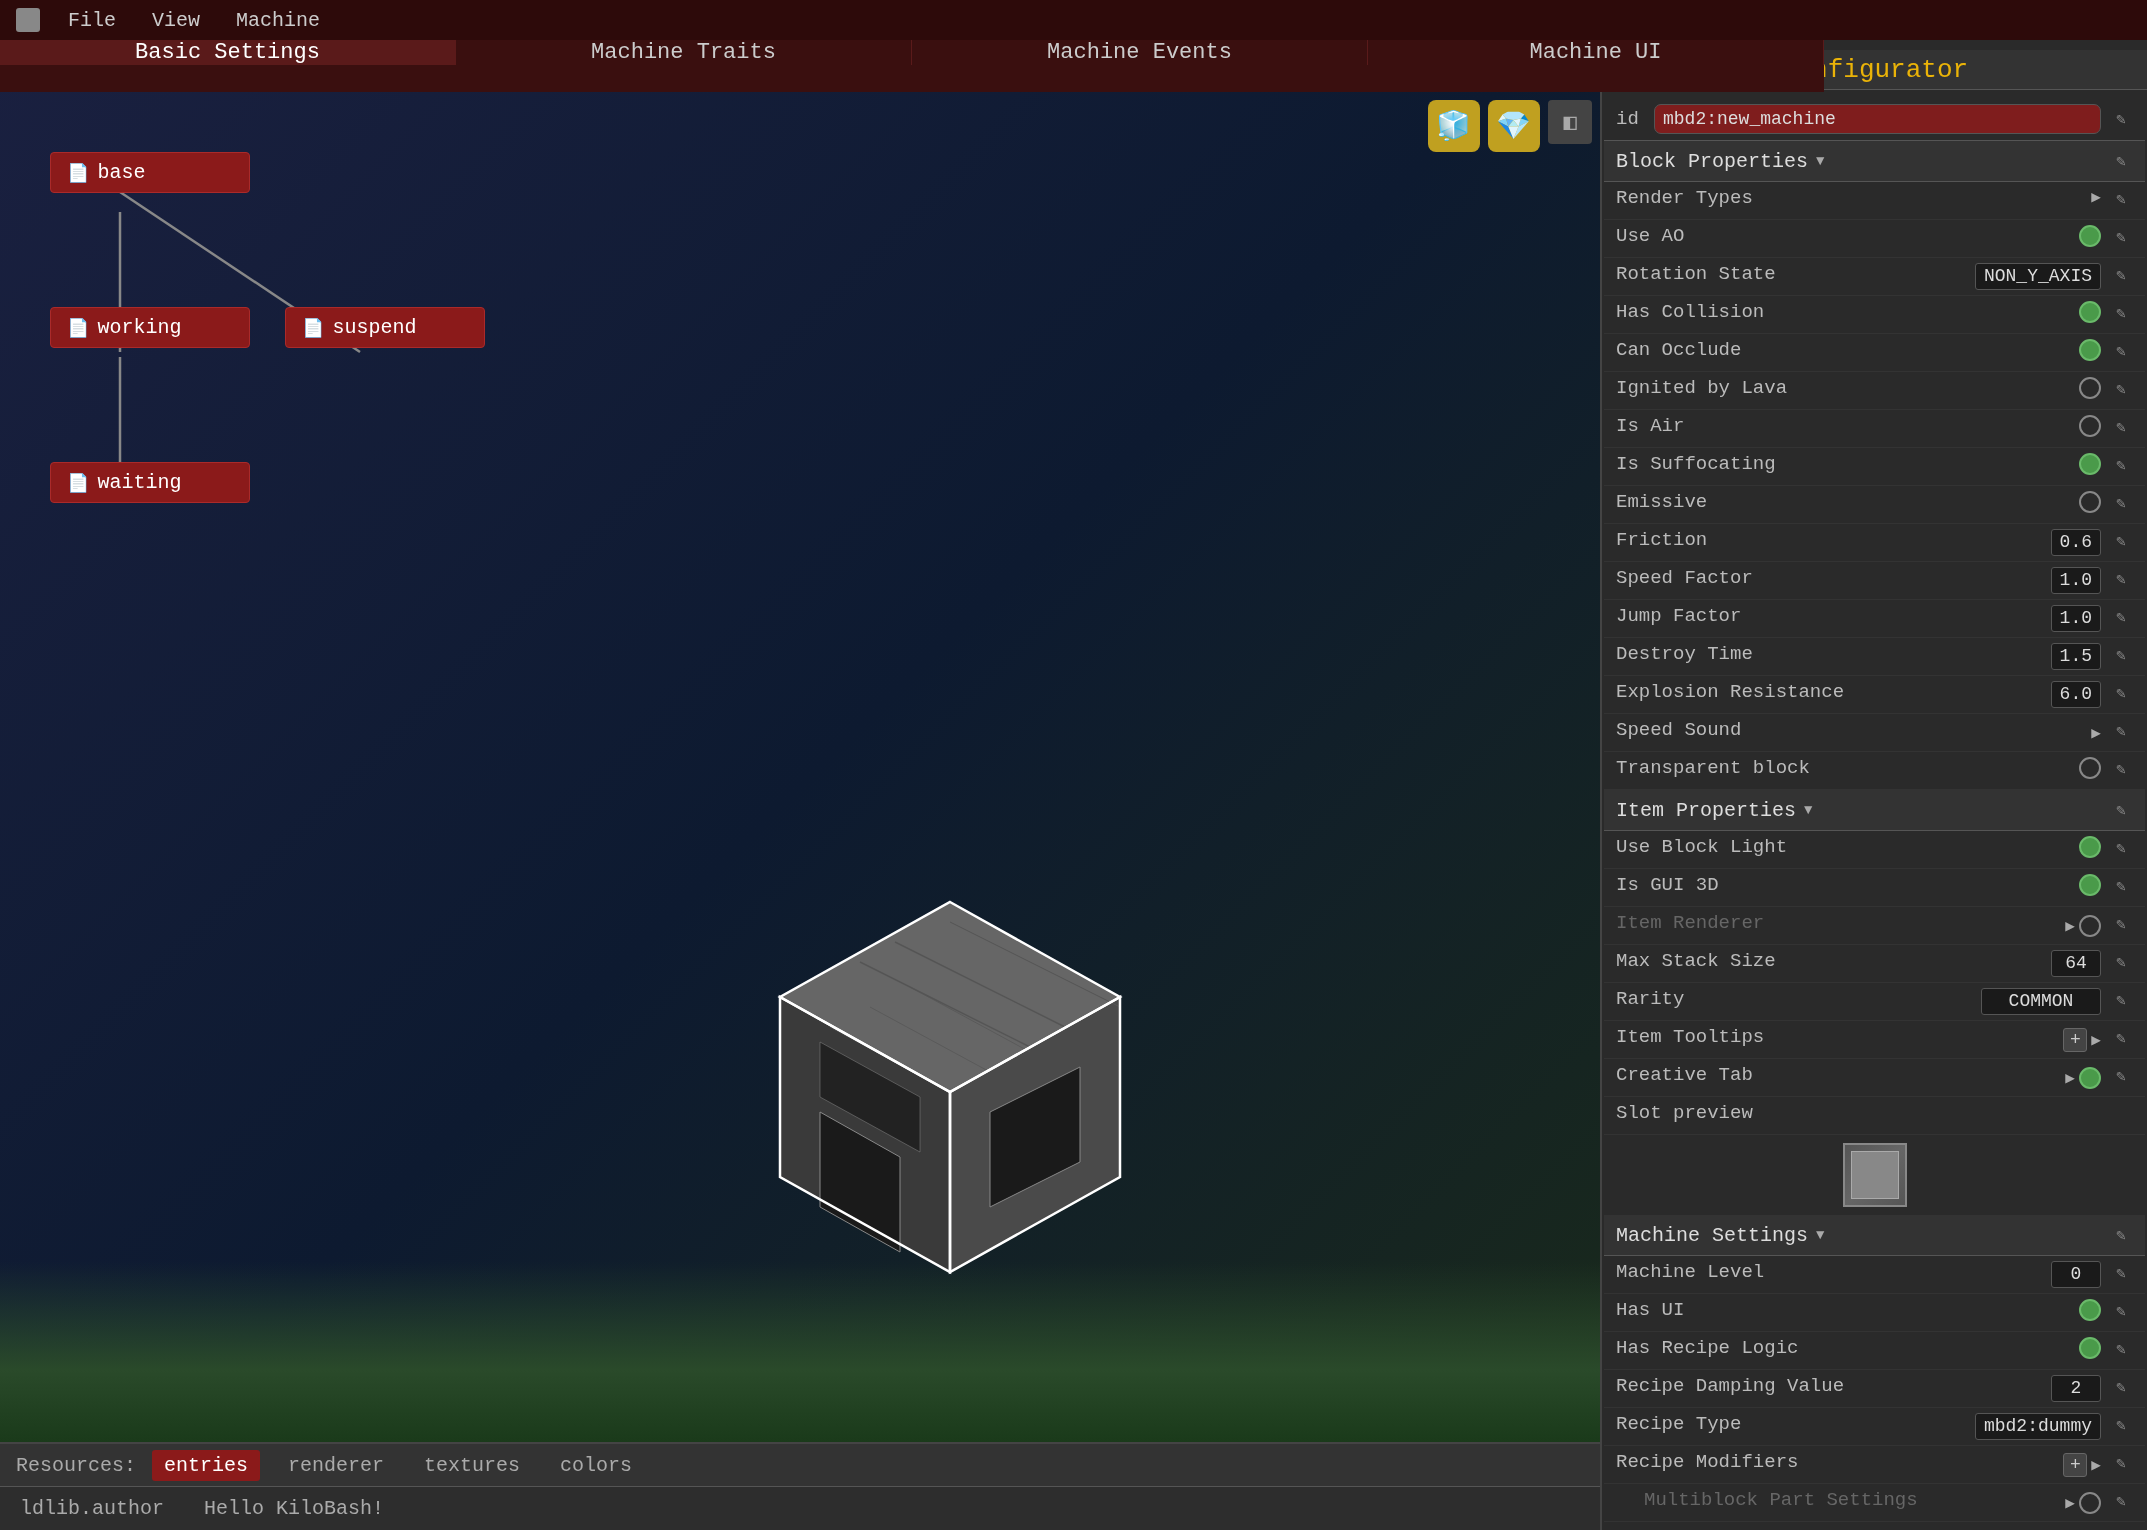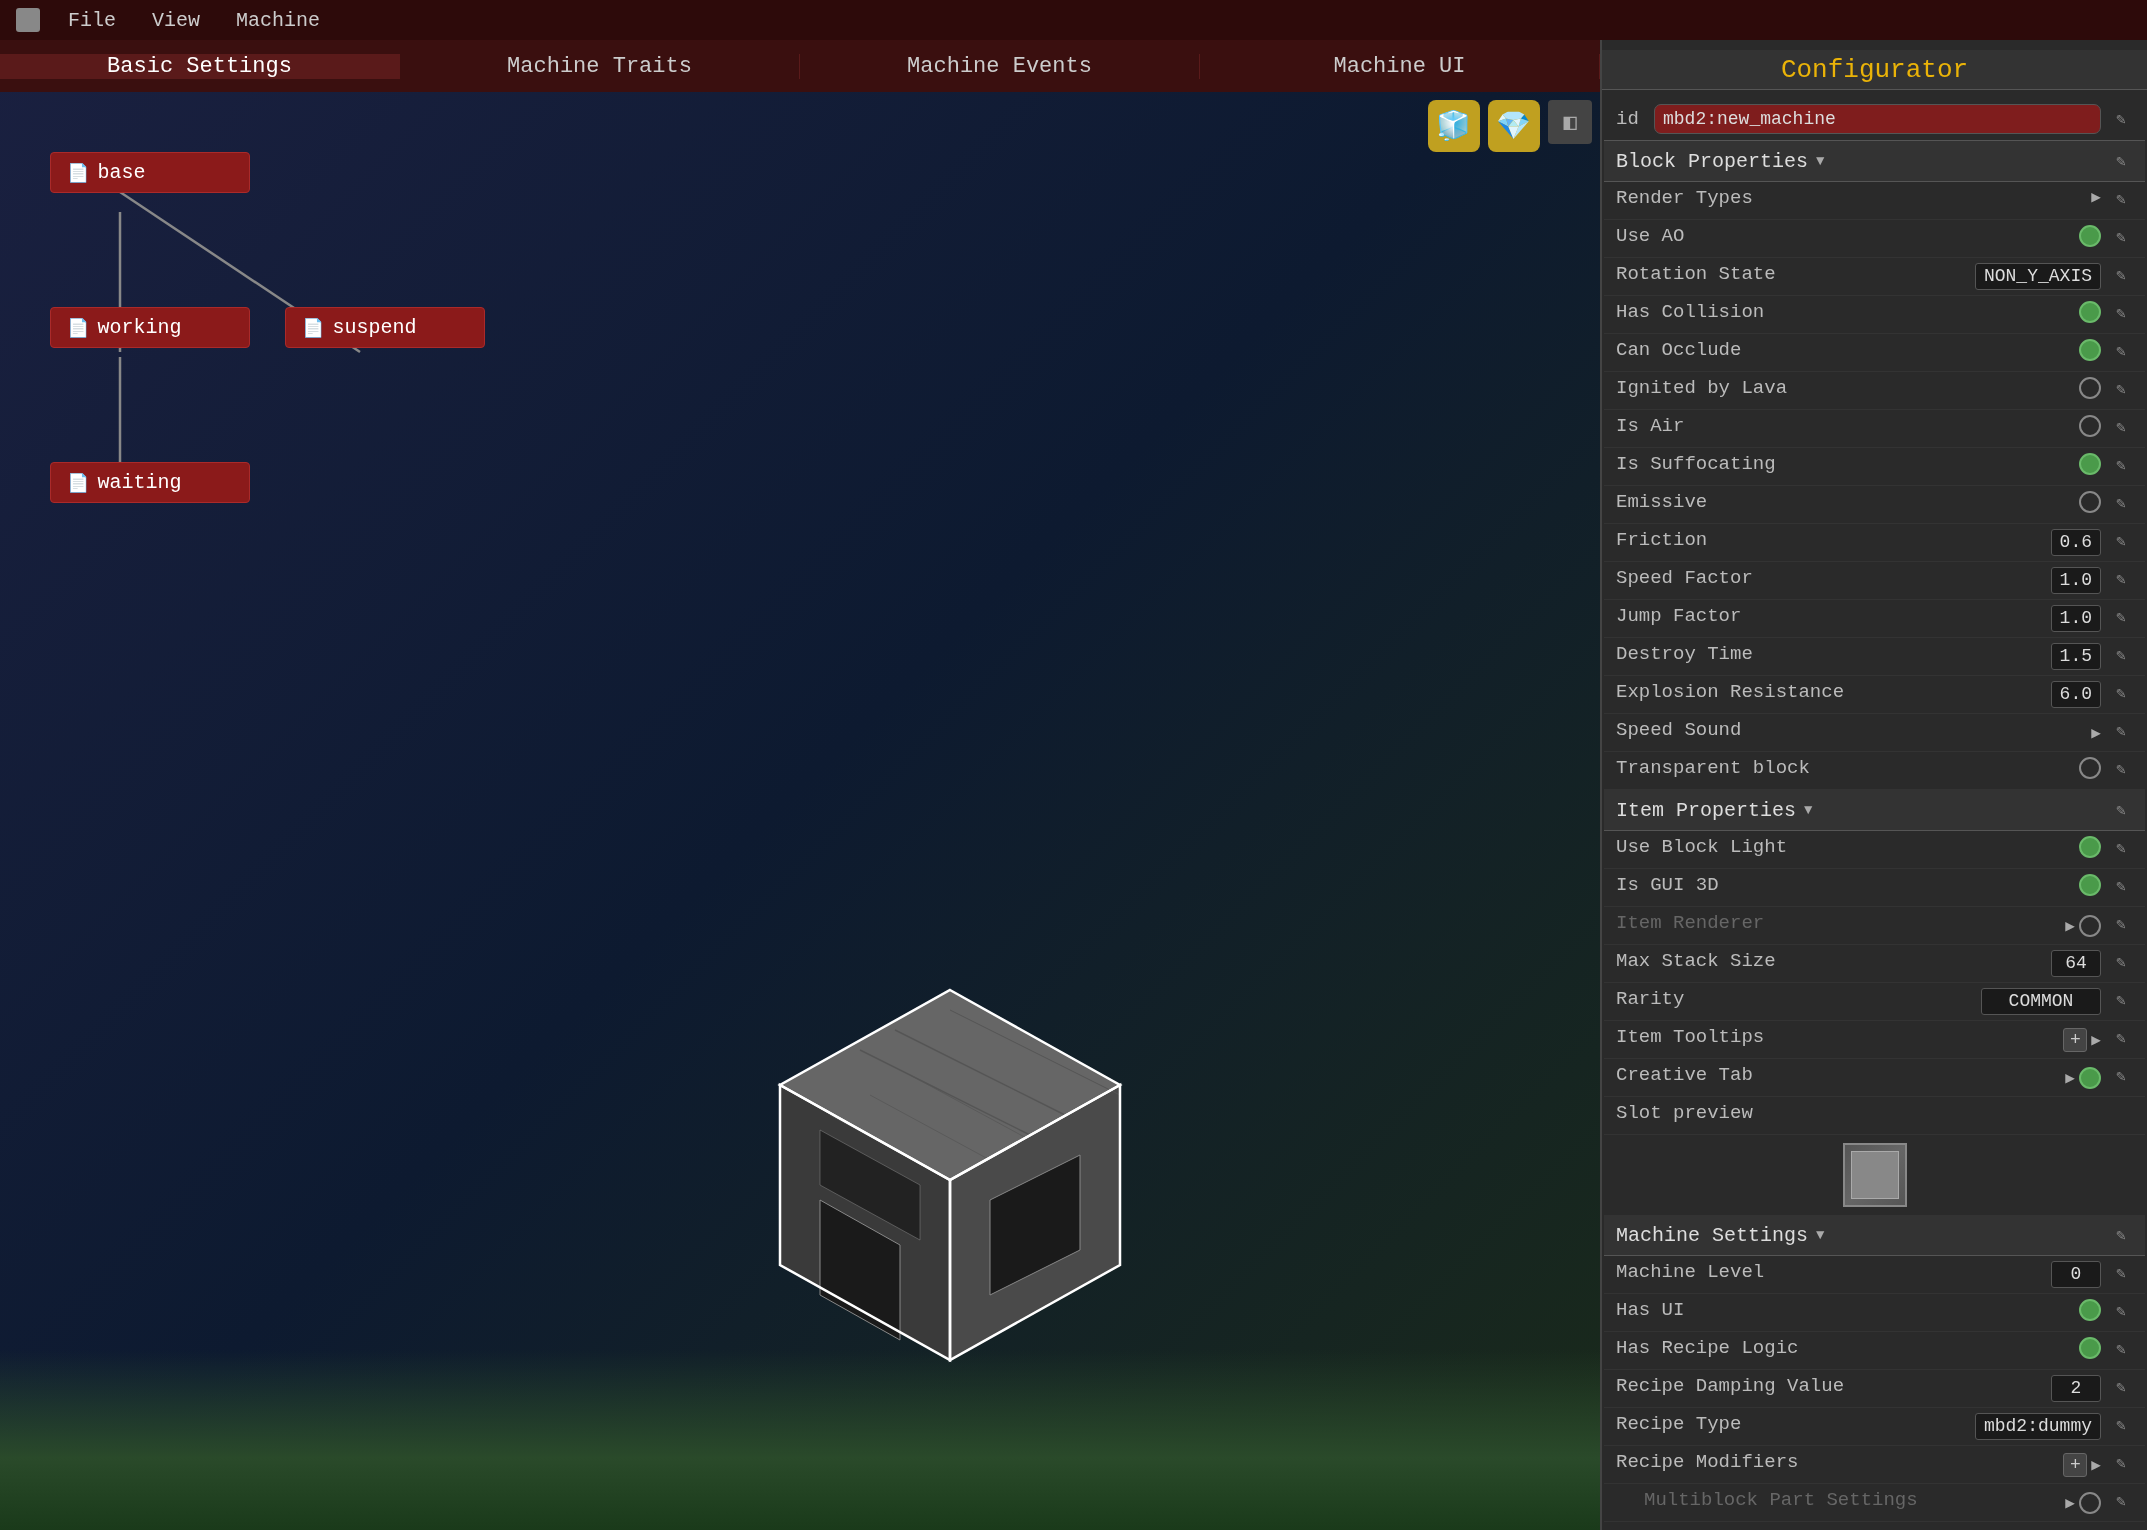--- a/index.html
+++ b/index.html
@@ -31,25 +31,25 @@
     }
     .app-icon {
       width: 24px; height: 24px;
       background: #888;
       border-radius: 3px;
       display: inline-block;
     }
 
     
     #tabbar {
-      width: 1600px;
+      width: 1824px;
       height: 52px;
       background: #3a0f0f;
       display: flex;
-      align-items: center;
+      align-items: flex-start;
     }
     .tab {
       flex: 1;
       display: flex;
       align-items: center;
       justify-content: center;
       cursor: pointer;
       font-size: 22px;
       color: #ccc;
       border-right: 1px solid #5a1a1a;
@@ -461,20 +461,41 @@
 
           <polygon points="210,60 380,155 210,250 40,155" fill="none" stroke="white" stroke-width="2.5"></polygon>
 
           <polygon points="40,155 210,250 210,430 40,335" fill="none" stroke="white" stroke-width="2.5"></polygon>
 
           <polygon points="380,155 210,250 210,430 380,335" fill="none" stroke="white" stroke-width="2.5"></polygon>
         </svg>
       </div>
     </div>
 
+    <div id="bottom-bar">
+      <div id="resource-tabs">
+        <span style="color:#aaa; font-size:20px;">Resources:</span>
+        <div class="resource-tab active">
+          <span>entries</span>
+        </div>
+        <div class="resource-tab">
+          <span>renderer</span>
+        </div>
+        <div class="resource-tab">
+          <span>textures</span>
+        </div>
+        <div class="resource-tab">
+          <span>colors</span>
+        </div>
+      </div>
+      <div id="resource-content">
+        <span>ldlib.author</span>
+        <span>Hello KiloBash!</span>
+      </div>
+    </div>
   </div>
 
   <div id="right-panel">
 
     <div id="configurator-title">
       <span>Configurator</span>
     </div>
 
     <div id="config-scroll">
 

